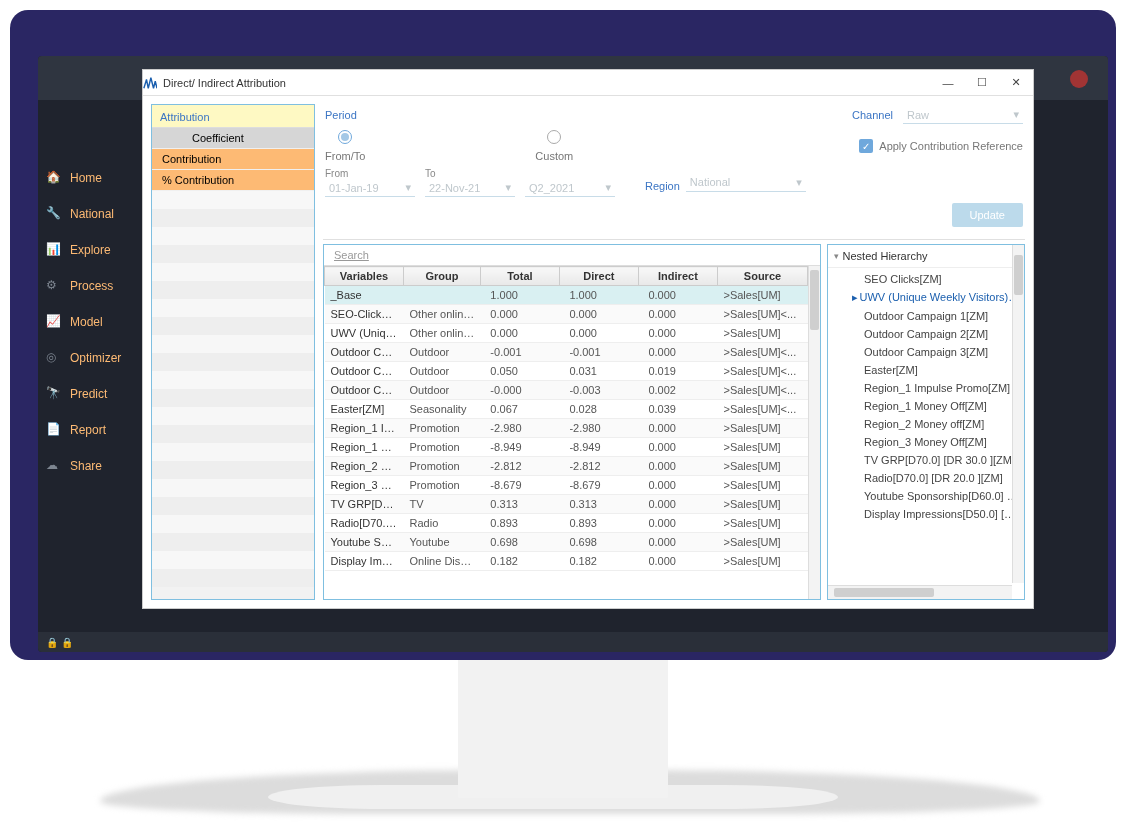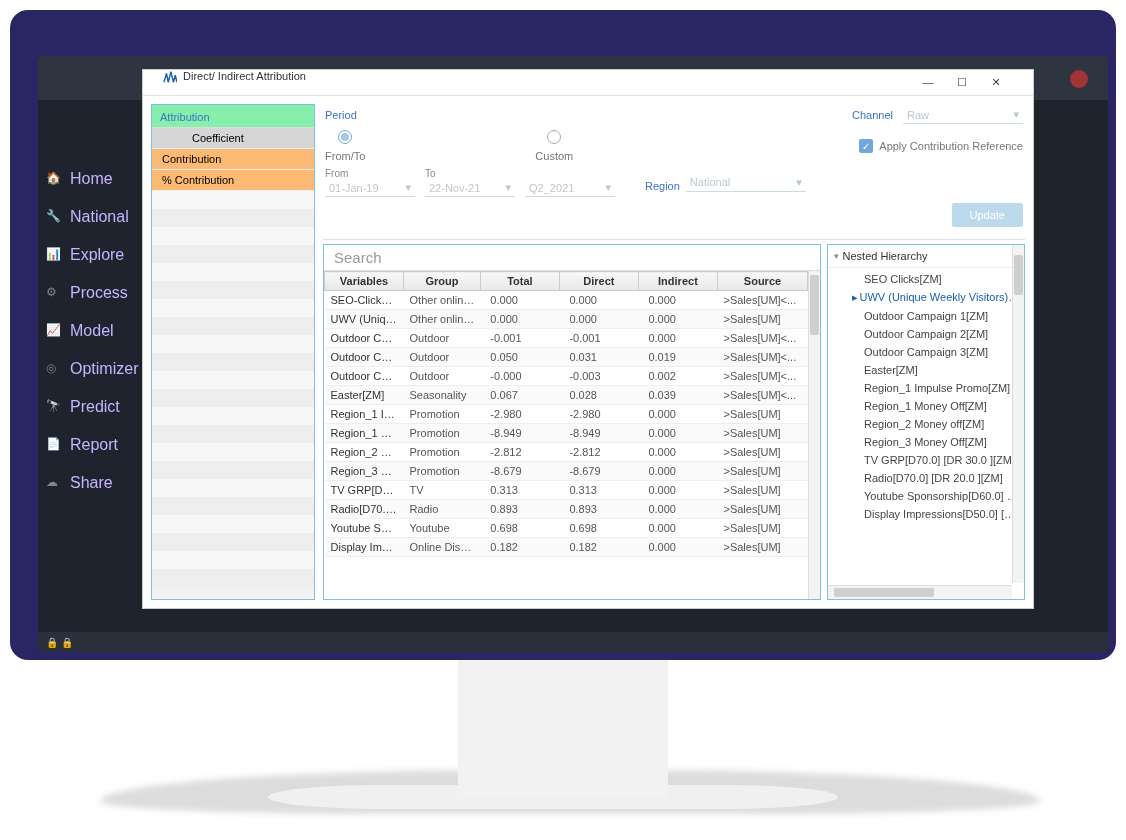--- a/index.html
+++ b/index.html
@@ -59,39 +59,39 @@
     color: #7d8590; font-size: 12px;
   }
   .dark-side .nav-row {
     display: flex; align-items: center; gap: 8px;
     padding: 10px 8px;
   }
   .dark-side .ico {
     width: 16px; height: 16px; display: inline-block;
     color: #7d8590;
   }
-  .dark-side .label { color: #c4b5fd; font-size: 16px; }
+  .dark-side .label { color: #fdba74; font-size: 12px; }
   .dark-bottombar {
     position: absolute; left: 0; bottom: 0; width: 100%; height: 20px;
     background: #2a2f39;
   }
   .lock-icons { position: absolute; left: 8px; bottom: 4px; color: #888; font-size: 10px; }
 
   
   .dialog {
     position: absolute;
     left: 132px; top: 59px;
     width: 892px; height: 540px;
     background: #fff;
     border: 1px solid #ccc;
     display: flex; flex-direction: column;
   }
   .titlebar {
-    height: 26px; display: flex; 
-    padding: 0 20px;
+    height: 26px; display: flex; align-items: center;
+    padding: 0 0;
     border-bottom: 1px solid #e0e0e0;
   }
   .title-icon {
     width: 14px; height: 14px; margin-right: 6px;
   }
   .title-text { font-size: 11px; color: #333; flex: 1; }
   .win-btn {
     width: 34px; height: 24px; display: flex; align-items: center; justify-content: center;
     font-size: 11px; color: #444; cursor: pointer;
   }
@@ -104,21 +104,21 @@
 
   .left-panel {
     width: 164px;
     border: 1px solid #7fbfe0;
     background: #f2f2f2;
   }
   .left-header {
     padding: 6px 8px 4px 8px;
     font-size: 11px; color: #3b75c4;
     border-bottom: 1px solid #ddd;
-    background: #86efac;
+    background: #fef9c3;
   }
   .left-list { font-size: 11px; }
   .left-item {
     padding: 4px 10px;
     background: #fdba74;
     border-bottom: 1px solid #f0f0f0;
     white-space: nowrap; overflow: hidden; text-overflow: ellipsis;
   }
   .left-item.sel { background: #d6d6d6; padding-left: 40px; }
   .left-fill .stripe {
@@ -174,22 +174,23 @@
     display: flex; gap: 6px; flex: 1; overflow: hidden;
     border-top: 1px solid #e0e0e0; padding-top: 4px;
   }
 
   .grid-wrap {
     flex: 1; display: flex; flex-direction: column;
     border: 1px solid #7fbfe0;
     overflow: hidden;
   }
   .search-row {
-    font-size: 15px; color: #999; padding: 4px 10px;
+    font-size: 11px; color: #999; padding: 4px 10px;
     border-bottom: 1px solid #ddd;
+    text-decoration: underline;
   }
   .grid {
     width: 100%; border-collapse: collapse; font-size: 11px;
     table-layout: fixed;
   }
   .grid th {
     background: linear-gradient(#f8f8f8,#e8e8e8);
     border: 1px solid #ccc; padding: 3px 6px; font-weight: 600;
     color: #333; text-align: center; font-size: 11px;
   }
@@ -432,20 +433,28 @@
                       <tr>
                         <th class="col-var">Variables</th>
                         <th class="col-grp">Group</th>
                         <th class="col-num">Total</th>
                         <th class="col-num">Direct</th>
                         <th class="col-num">Indirect</th>
                         <th class="col-src">Source</th>
                       </tr>
                     </thead>
                     <tbody>
+                      <tr class="sel">
+                        <td class="var">_Base</td>
+                        <td></td>
+                        <td class="num pos">1.000</td>
+                        <td class="num pos">1.000</td>
+                        <td class="num pos">0.000</td>
+                        <td>&gt;Sales[UM]</td>
+                      </tr>
                       <tr>
                         <td class="var">SEO-Clicks[ZM]</td>
                         <td>Other online ...</td>
                         <td class="num pos">0.000</td>
                         <td class="num pos">0.000</td>
                         <td class="num pos">0.000</td>
                         <td>&gt;Sales[UM]&lt;...</td>
                       </tr>
                       <tr>
                         <td class="var">UWV (Unique...</td>

